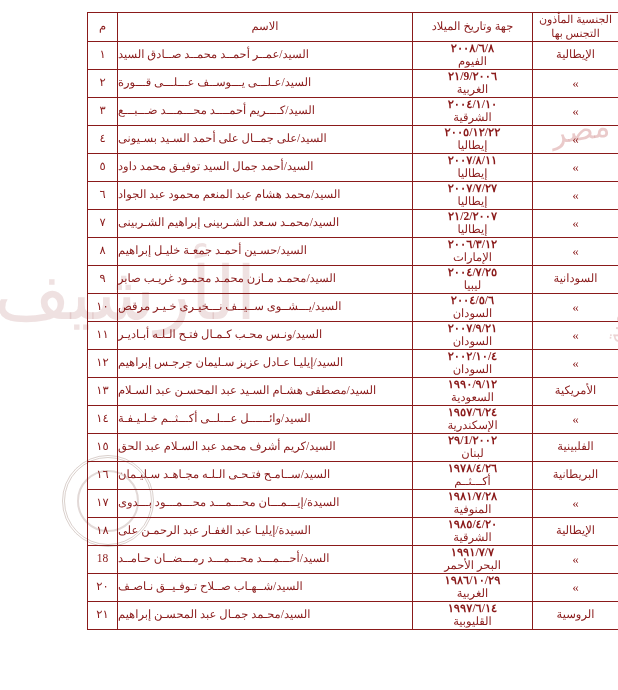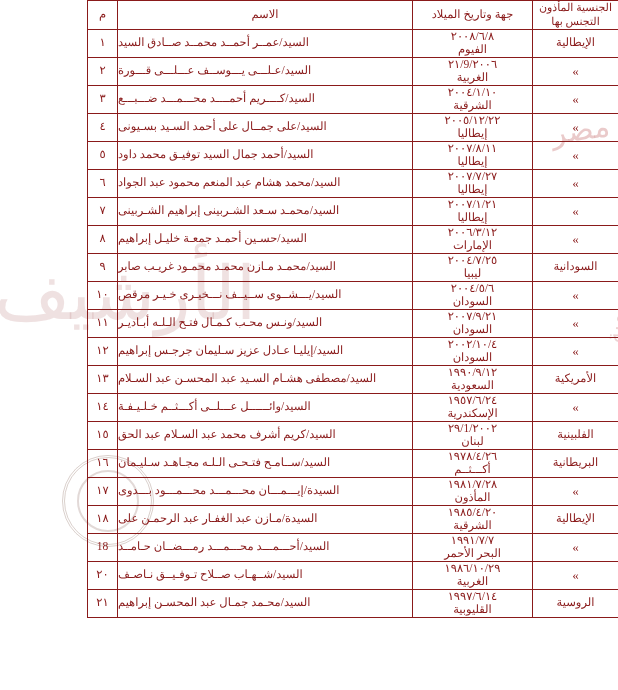--- a/index.html
+++ b/index.html
@@ -60,21 +60,21 @@
     content: "";
     position: absolute;
     left: 12px; top: 12px; right: 12px; bottom: 12px;
     border-radius: 50%;
     border: 2px solid rgba(150, 120, 110, 0.28);
   }
 
   
   table.register {
     position: absolute;
-    top: 0;
+    top: 12px;
     left: 87px;
     width: 531px;
     border-collapse: collapse;
     table-layout: fixed;
     background: transparent;
   }
   table.register th,
   table.register td {
     border: 1px solid #8a1a1a;
     color: #8a1a1a;
@@ -125,20 +125,21 @@
   td.birth .place {
     display: inline-block;
     min-width: 64px;
     text-align: center;
   }
   td.birth .date {
     display: inline-block;
     min-width: 72px;
     text-align: center;
     letter-spacing: 0.3px;
+    font-weight: bold;
   }
   td.nat {
     text-align: center;
     font-size: 12px;
   }
   td.nat.ditto {
     font-size: 13px;
   }
 </style>
 </head>
@@ -199,21 +200,21 @@
         <td class="no">٥</td>
       </tr>
       <tr>
         <td class="nat ditto">»</td>
         <td class="birth"><span class="date">٢٠٠٧/٧/٢٧</span><span class="place">إيطاليا</span></td>
         <td class="name"><span class="honor">السيد/</span><span>محمد هشام عبد المنعم محمود عبد الجواد</span></td>
         <td class="no">٦</td>
       </tr>
       <tr>
         <td class="nat ditto">»</td>
-        <td class="birth"><span class="date">٢٠٠٧/١/٢١</span><span class="place">إيطاليا</span></td>
+        <td class="birth"><span class="date">٢٠٠٧/2/٢١</span><span class="place">إيطاليا</span></td>
         <td class="name"><span class="honor">السيد/</span><span>محمـد سـعد الشـربينى إبراهيم الشـربينى</span></td>
         <td class="no">٧</td>
       </tr>
       <tr>
         <td class="nat ditto">»</td>
         <td class="birth"><span class="date">٢٠٠٦/٣/١٢</span><span class="place">الإمارات</span></td>
         <td class="name"><span class="honor">السيد/</span><span>حسـين أحمـد جمعـة خليـل إبراهيم</span></td>
         <td class="no">٨</td>
       </tr>
       <tr>
@@ -259,28 +260,28 @@
         <td class="no">١٥</td>
       </tr>
       <tr>
         <td class="nat">البريطانية</td>
         <td class="birth"><span class="date">١٩٧٨/٤/٢٦</span><span class="place">أكـــثــم</span></td>
         <td class="name"><span class="honor">السيد/</span><span>ســامـح فتـحـى الـلـه مجـاهـد سـليـمان</span></td>
         <td class="no">١٦</td>
       </tr>
       <tr>
         <td class="nat ditto">»</td>
-        <td class="birth"><span class="date">١٩٨١/٧/٢٨</span><span class="place">المأذون</span></td>
+        <td class="birth"><span class="date">١٩٨١/٧/٢٨</span><span class="place">المنوفية</span></td>
         <td class="name"><span class="honor">السيدة/</span><span>إيـــمـــان محـــمـــد محـــمـــود بـــدوى</span></td>
         <td class="no">١٧</td>
       </tr>
       <tr>
         <td class="nat">الإيطالية</td>
         <td class="birth"><span class="date">١٩٨٥/٤/٢٠</span><span class="place">الشرقية</span></td>
-        <td class="name"><span class="honor">السيدة/</span><span>مـازن عبد الغفـار عبد الرحمـن على</span></td>
+        <td class="name"><span class="honor">السيدة/</span><span>إيليـا عبد الغفـار عبد الرحمـن على</span></td>
         <td class="no">١٨</td>
       </tr>
       <tr>
         <td class="nat ditto">»</td>
         <td class="birth"><span class="date">١٩٩١/٧/٧</span><span class="place">البحر الأحمر</span></td>
         <td class="name"><span class="honor">السيد/</span><span>أحـــمـــد محـــمـــد رمـــضــان حـامــد</span></td>
         <td class="no">18</td>
       </tr>
       <tr>
         <td class="nat ditto">»</td>

